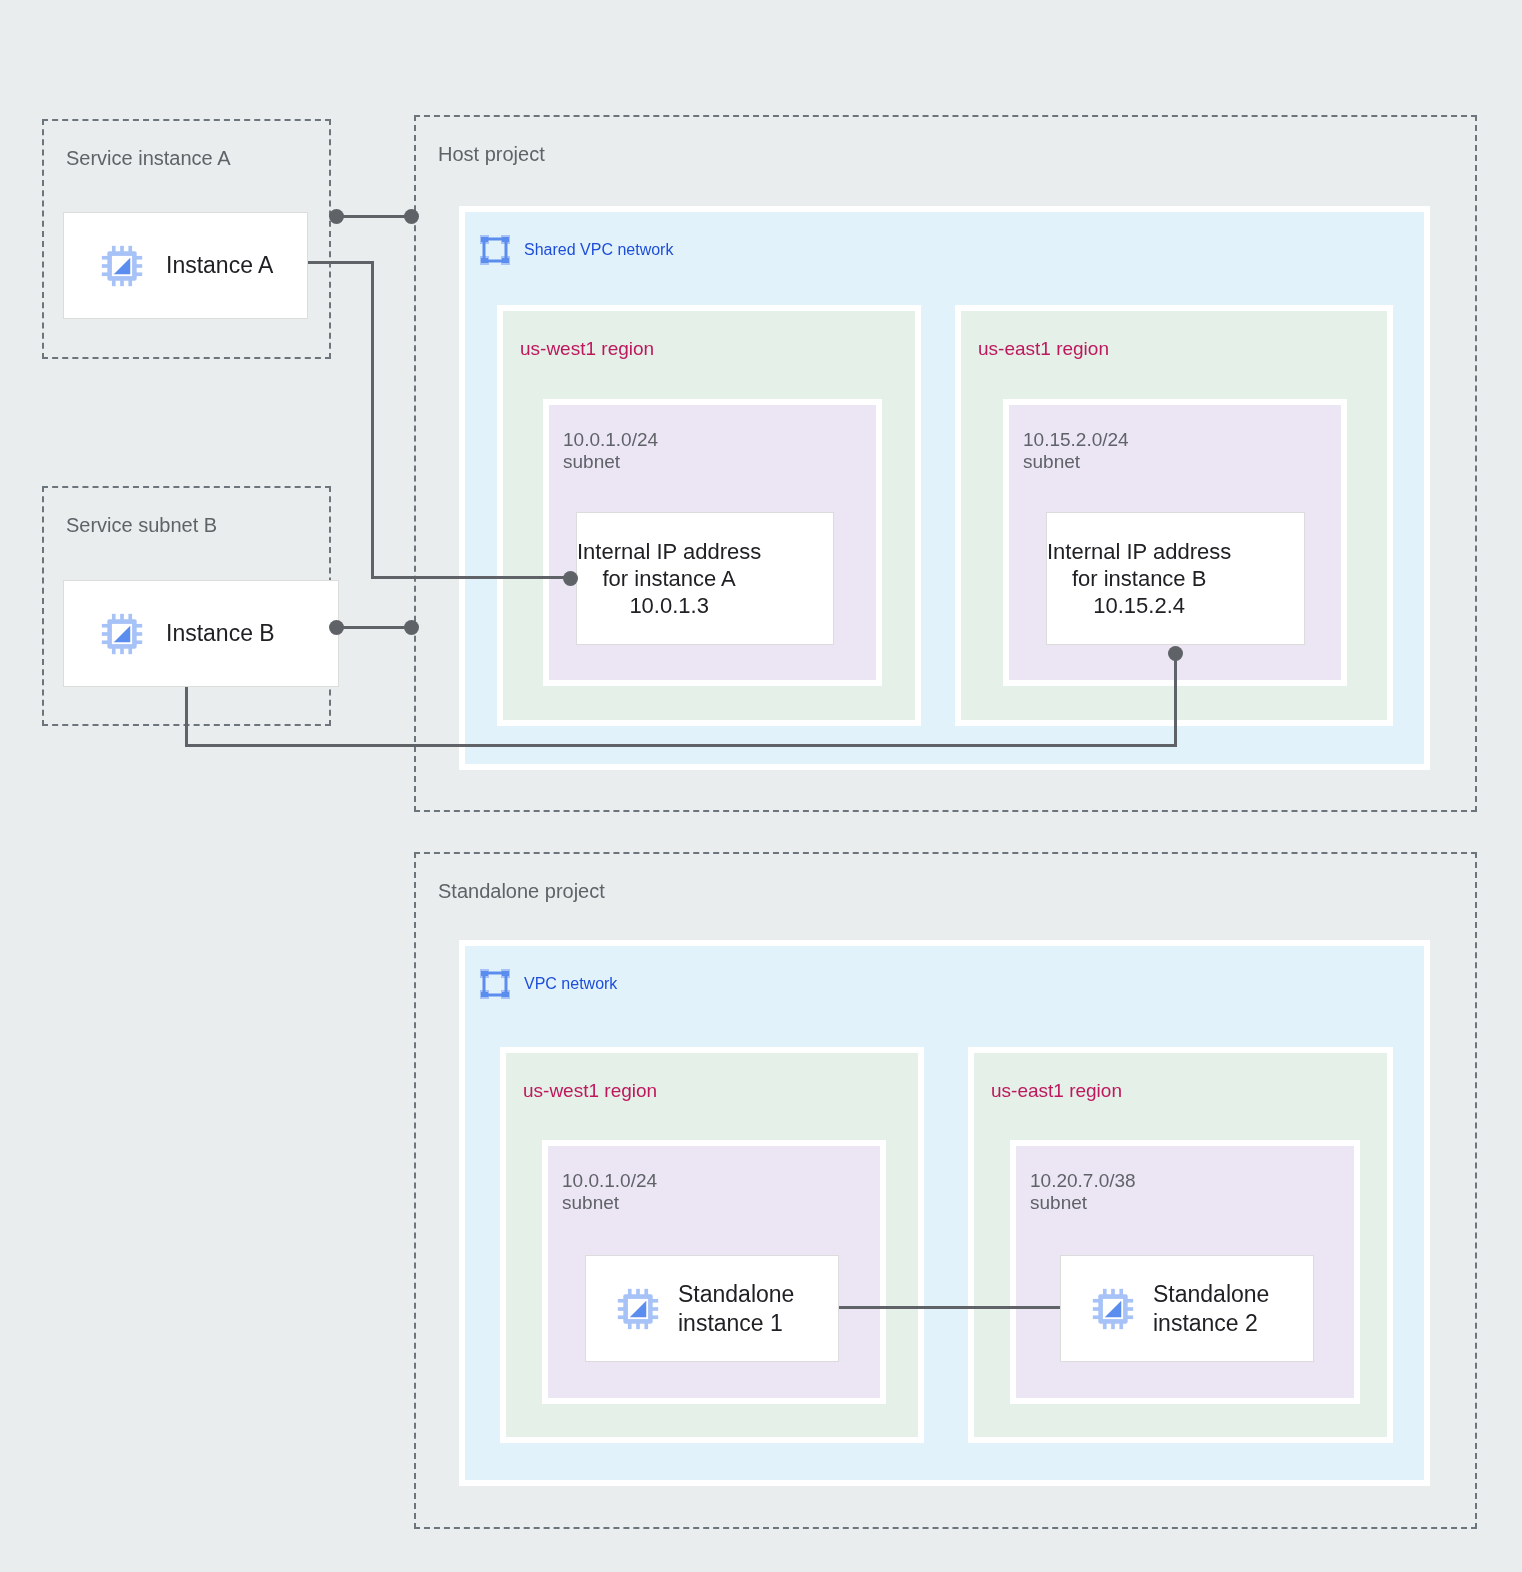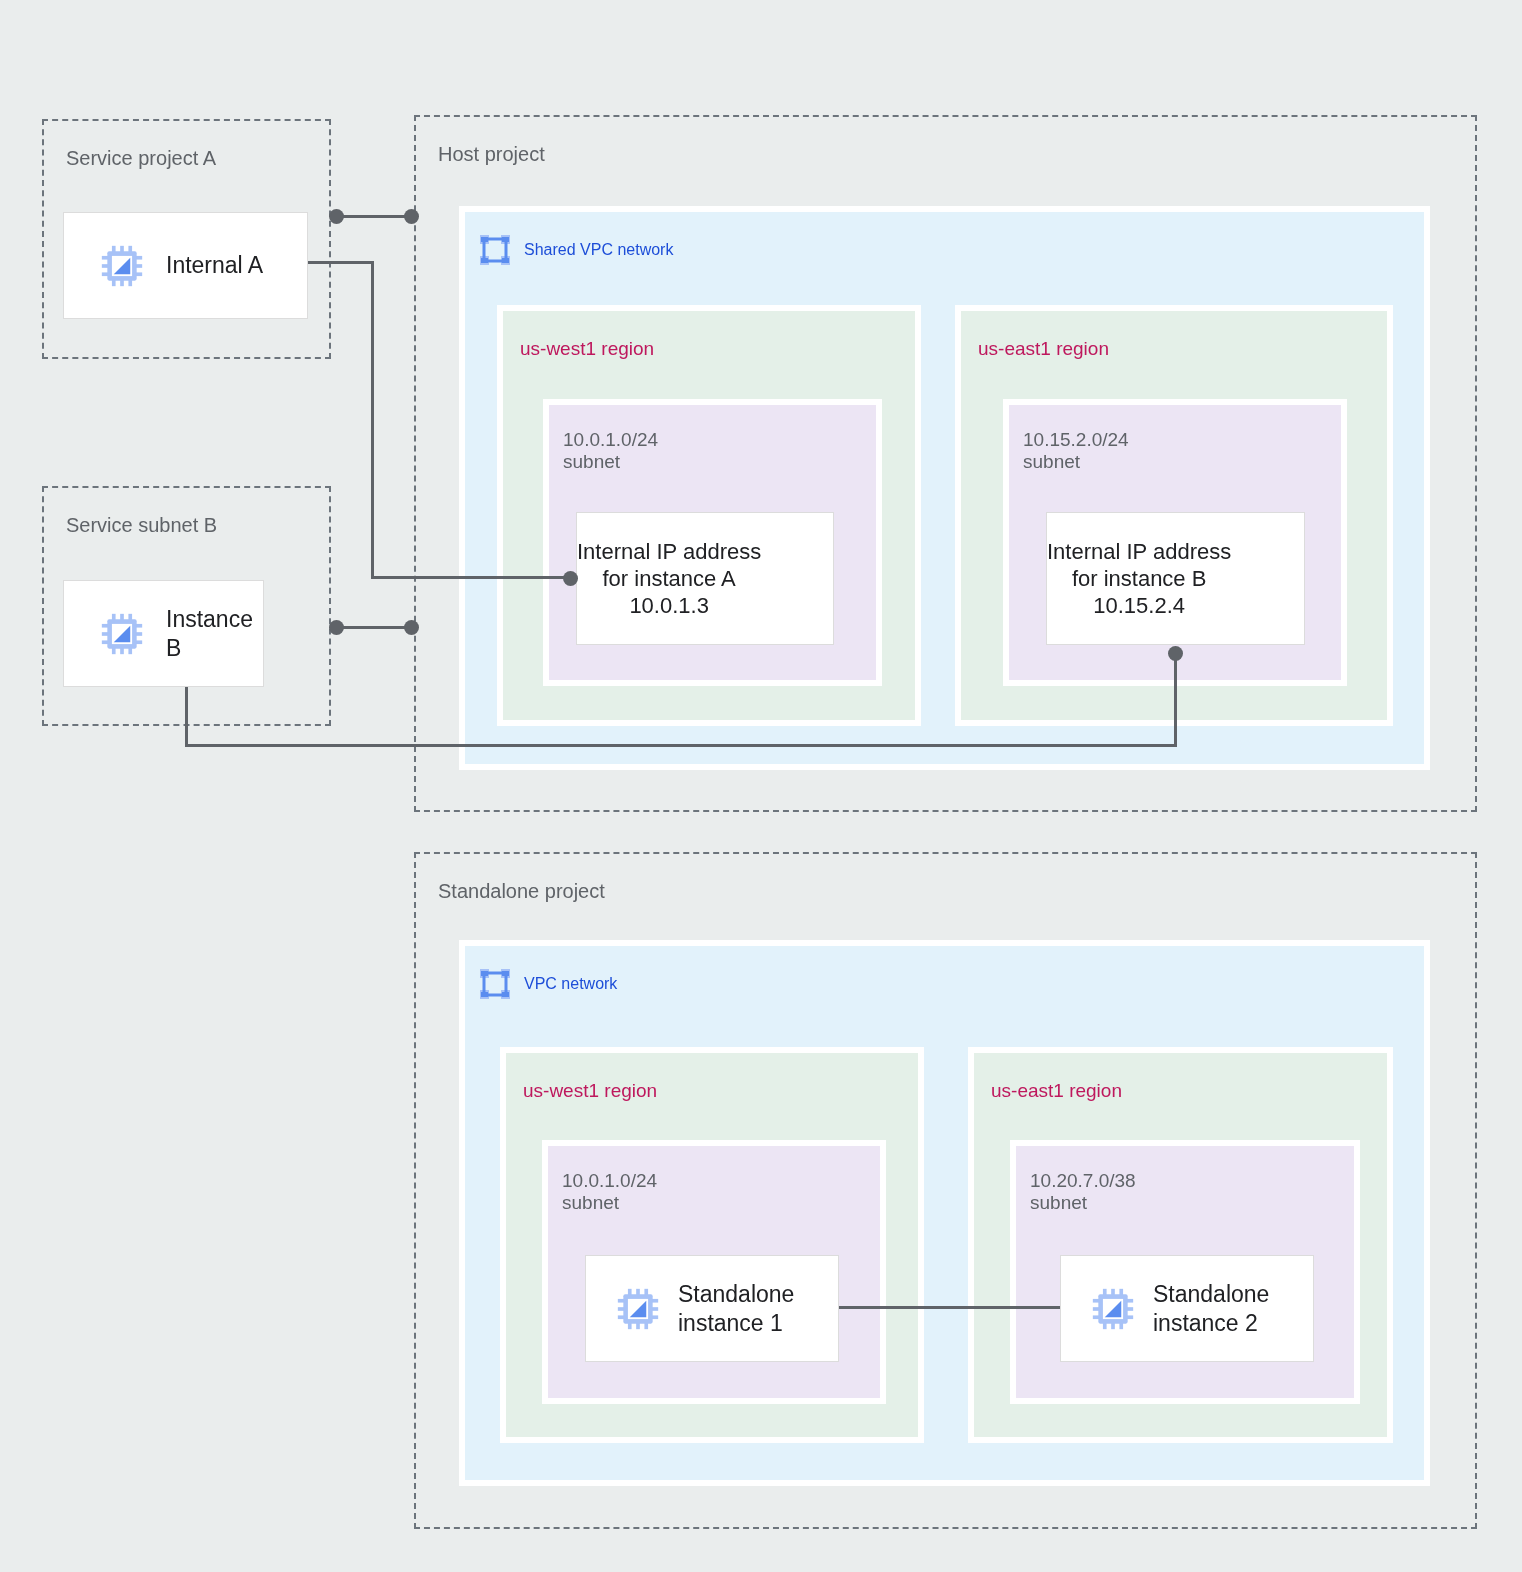--- a/index.html
+++ b/index.html
@@ -143,21 +143,21 @@
     background: #5f6368;
   }
 </style>
 </head>
 <body>
 
 <div id="canvas">
 
 
   <div class="project" style="left:42px; top:119px; width:289px; height:240px;">
-    <div class="proj-label">Service project A</div>
+    <div class="proj-label">Service instance A</div>
   </div>
   <div class="card instance-card" style="left:63px; top:212px; width:245px; height:107px;">
     <svg class="chip-icon" viewBox="0 0 48 48">
       <g fill="#a7c2f7">
         <rect x="13" y="2" width="4" height="7"></rect>
           <rect x="22" y="2" width="4" height="7"></rect>
           <rect x="31" y="2" width="4" height="7"></rect>
         <rect x="13" y="39" width="4" height="7"></rect>
           <rect x="22" y="39" width="4" height="7"></rect>
           <rect x="31" y="39" width="4" height="7"></rect>
@@ -165,27 +165,27 @@
           <rect x="2" y="22" width="7" height="4"></rect>
           <rect x="2" y="31" width="7" height="4"></rect>
         <rect x="39" y="13" width="7" height="4"></rect>
           <rect x="39" y="22" width="7" height="4"></rect>
           <rect x="39" y="31" width="7" height="4"></rect>
       </g>
       <rect x="8" y="8" width="32" height="32" rx="2" fill="#a7c2f7"></rect>
       <rect x="13" y="13" width="22" height="22" fill="#ffffff"></rect>
       <path d="M15 33 L33 15 L33 33 Z" fill="#5b8def"></path>
     </svg>
-    <div class="instance-name">Internal A</div>
+    <div class="instance-name">Instance A</div>
   </div>
 
   <div class="project" style="left:42px; top:486px; width:289px; height:240px;">
     <div class="proj-label">Service subnet B</div>
   </div>
-  <div class="card instance-card" style="left:63px; top:580px; width:201px; height:107px;">
+  <div class="card instance-card" style="left:63px; top:580px; width:276px; height:107px;">
     <svg class="chip-icon" viewBox="0 0 48 48">
       <g fill="#a7c2f7">
         <rect x="13" y="2" width="4" height="7"></rect>
           <rect x="22" y="2" width="4" height="7"></rect>
           <rect x="31" y="2" width="4" height="7"></rect>
         <rect x="13" y="39" width="4" height="7"></rect>
           <rect x="22" y="39" width="4" height="7"></rect>
           <rect x="31" y="39" width="4" height="7"></rect>
         <rect x="2" y="13" width="7" height="4"></rect>
           <rect x="2" y="22" width="7" height="4"></rect>

